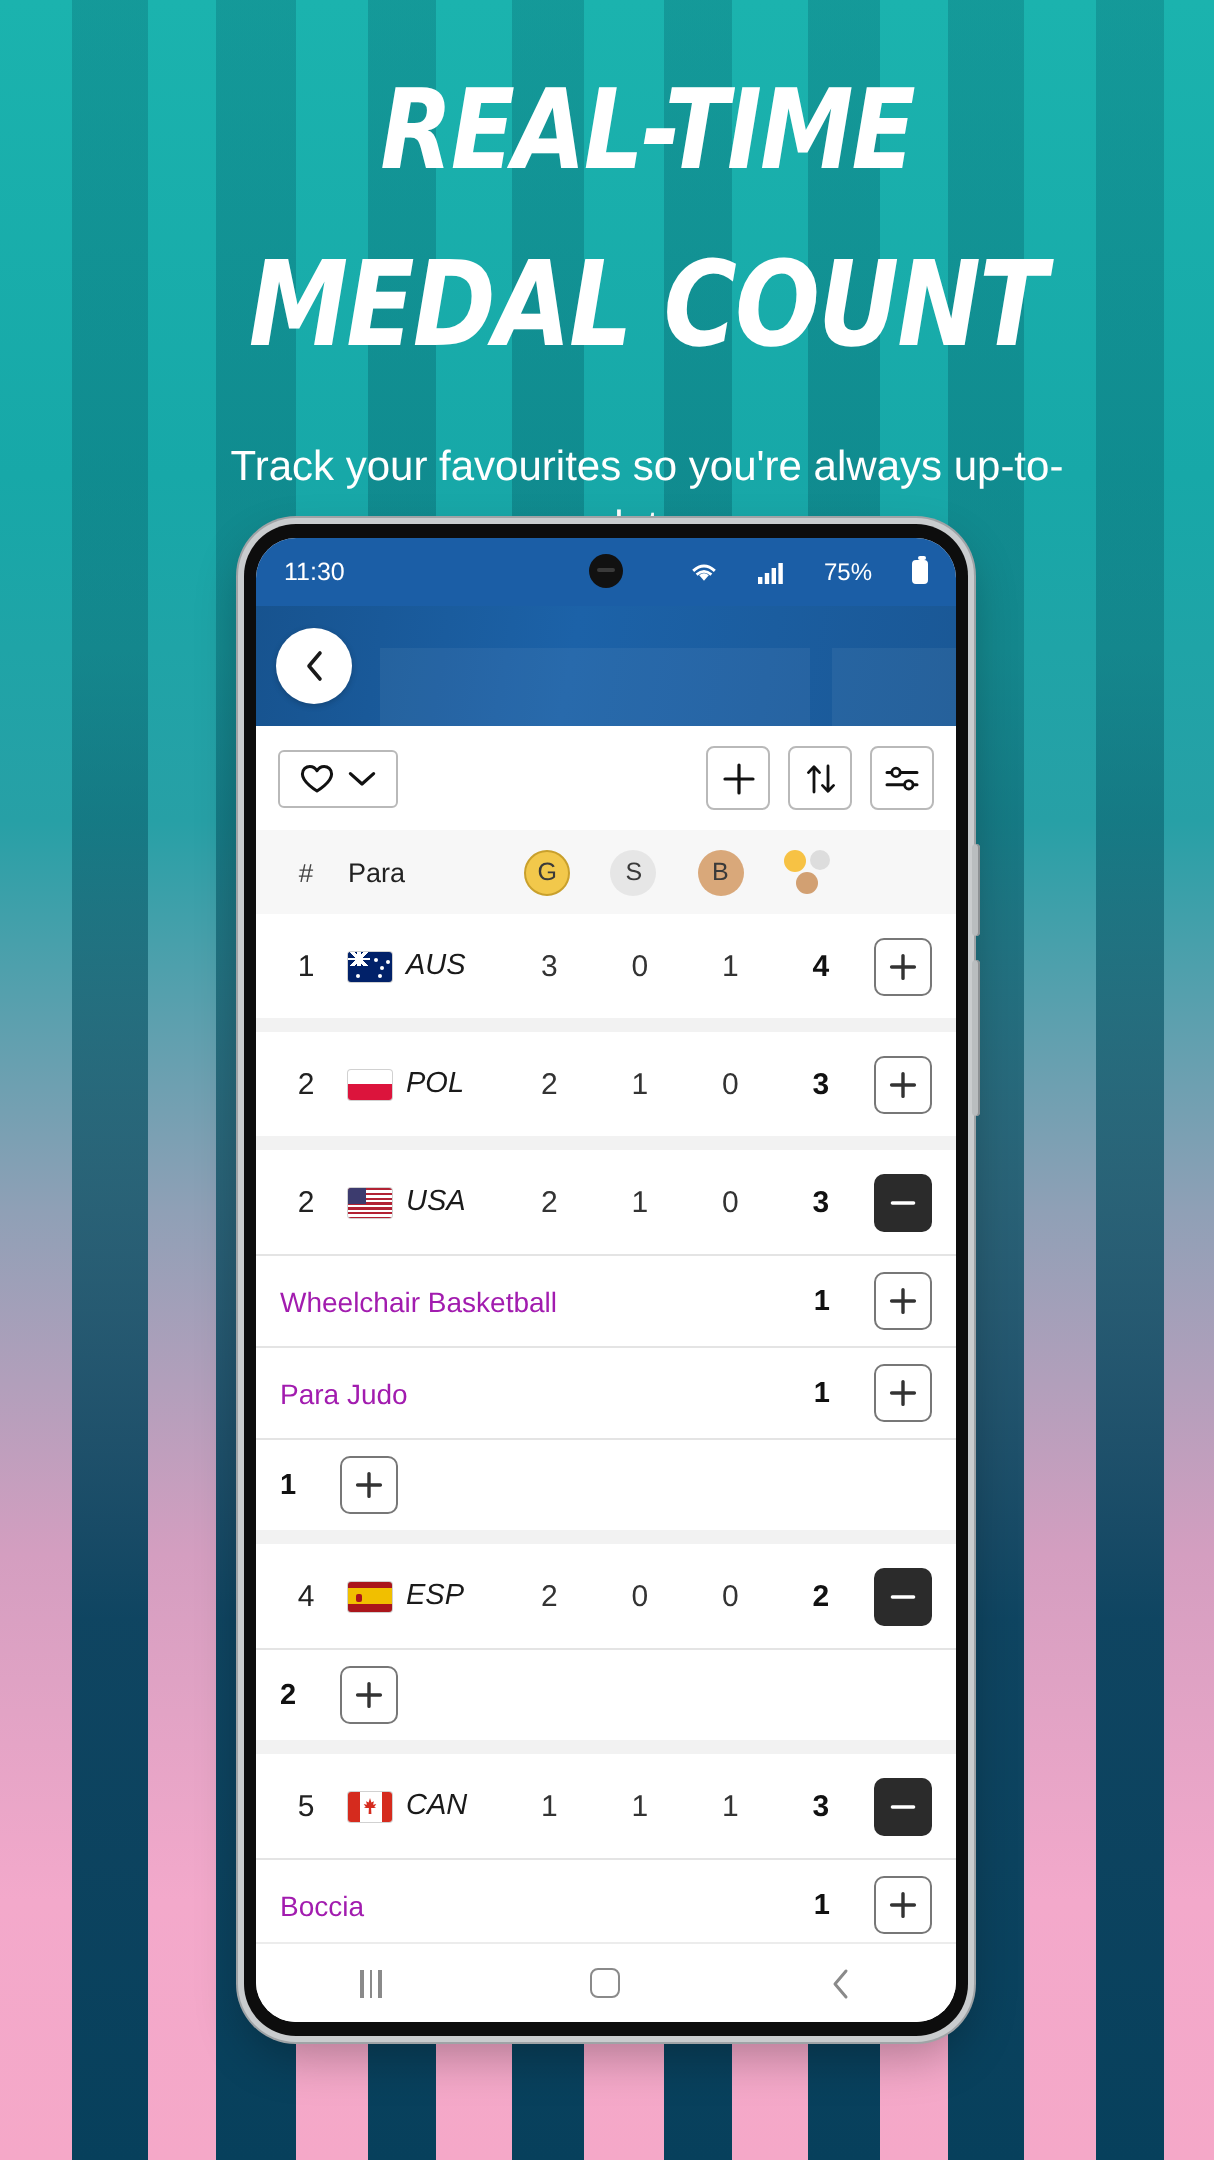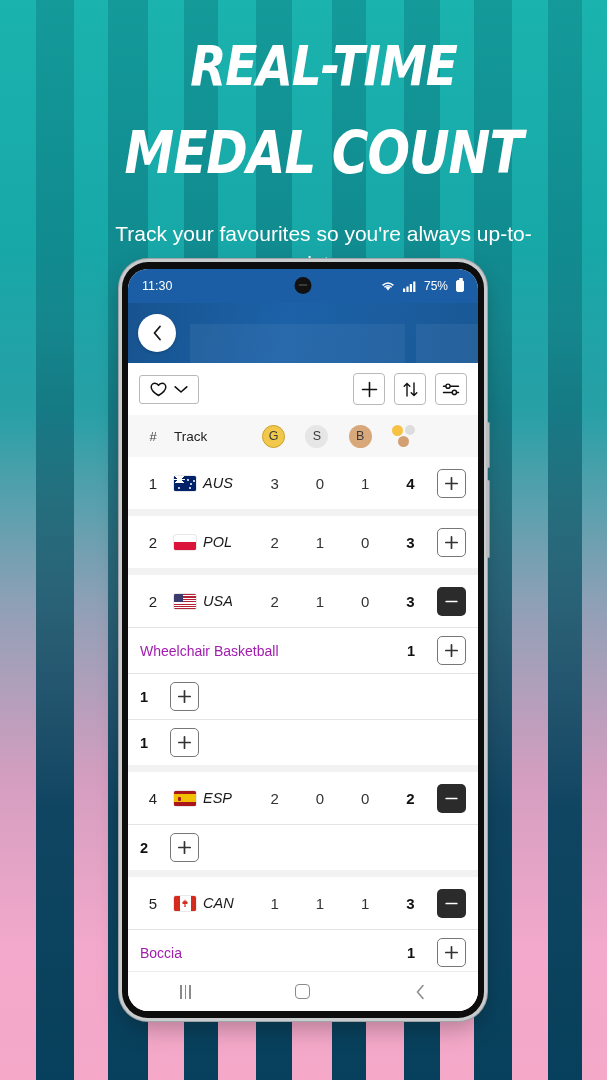--- a/index.html
+++ b/index.html
@@ -51,21 +51,21 @@
     border-radius:20px; overflow:hidden;
     display:flex; flex-direction:column;
   }
 
   
   .statusbar {
     height:34px; background:#1B5EA6; color:#fff;
     display:flex; align-items:center; justify-content:space-between;
     padding:0 14px; font-size:12.5px; position:relative; flex:0 0 auto;
   }
-  .sb-right { display:flex; align-items:center; gap:8px; font-size:12px; }
+  .sb-right { display:flex; align-items:center; gap:20px; font-size:12px; }
   .punch { position:absolute; left:50%; top:8px; transform:translateX(-50%);
            width:17px; height:17px; border-radius:50%; background:#111; }
   .punch::after { content:""; position:absolute; left:4px; top:7px; width:9px; height:2px; background:#3a3a3a; border-radius:1px; }
   .batt { width:8px; height:12px; border:1.3px solid #fff; border-radius:2px; position:relative; display:inline-block; background:#fff; }
   .batt::after { content:""; position:absolute; top:-3px; left:2px; width:4px; height:2px; background:#fff; border-radius:1px; }
 
   
   .app-hero {
     height:60px; position:relative; flex:0 0 auto;
     background:linear-gradient(100deg,#17538F 0%, #1C62A8 45%, #1A5896 100%);
@@ -274,21 +274,21 @@
               <circle cx="6" cy="4.2" r="2.1" fill="#fff" stroke="#111" stroke-width="1.4"></circle>
               <circle cx="12.4" cy="10.4" r="2.1" fill="#fff" stroke="#111" stroke-width="1.4"></circle>
             </svg>
           </div>
         </div>
       </div>
 
       <div class="table-area">
         <div class="thead">
           <div class="th-rank">#</div>
-          <div class="th-noc">Track</div>
+          <div class="th-noc">Para</div>
           <div class="th-medals">
             <div class="mcircle mc-g">G</div>
             <div class="mcircle mc-s">S</div>
             <div class="mcircle mc-b">B</div>
             <div class="total-icon">
               <i class="ti1"></i>
                 <i class="ti2"></i>
                 <i class="ti3"></i>
             </div>
           </div>
@@ -364,20 +364,21 @@
               <div class="subrow">
                 <div class="name">Wheelchair Basketball</div>
                 <div class="cnt">1</div>
                 <div class="act plus">
                   <svg width="15" height="15" viewBox="0 0 15 15">
                     <path d="M7.5 1.8 V13.2 M1.8 7.5 H13.2" stroke="#333" stroke-width="1.7" stroke-linecap="round"></path>
                   </svg>
                 </div>
               </div>
               <div class="subrow">
+                <div class="name">Para Judo</div>
                 <div class="cnt">1</div>
                 <div class="act plus">
                   <svg width="15" height="15" viewBox="0 0 15 15">
                     <path d="M7.5 1.8 V13.2 M1.8 7.5 H13.2" stroke="#333" stroke-width="1.7" stroke-linecap="round"></path>
                   </svg>
                 </div>
               </div>
               <div class="subrow">
                 <div class="cnt">1</div>
                 <div class="act plus">

